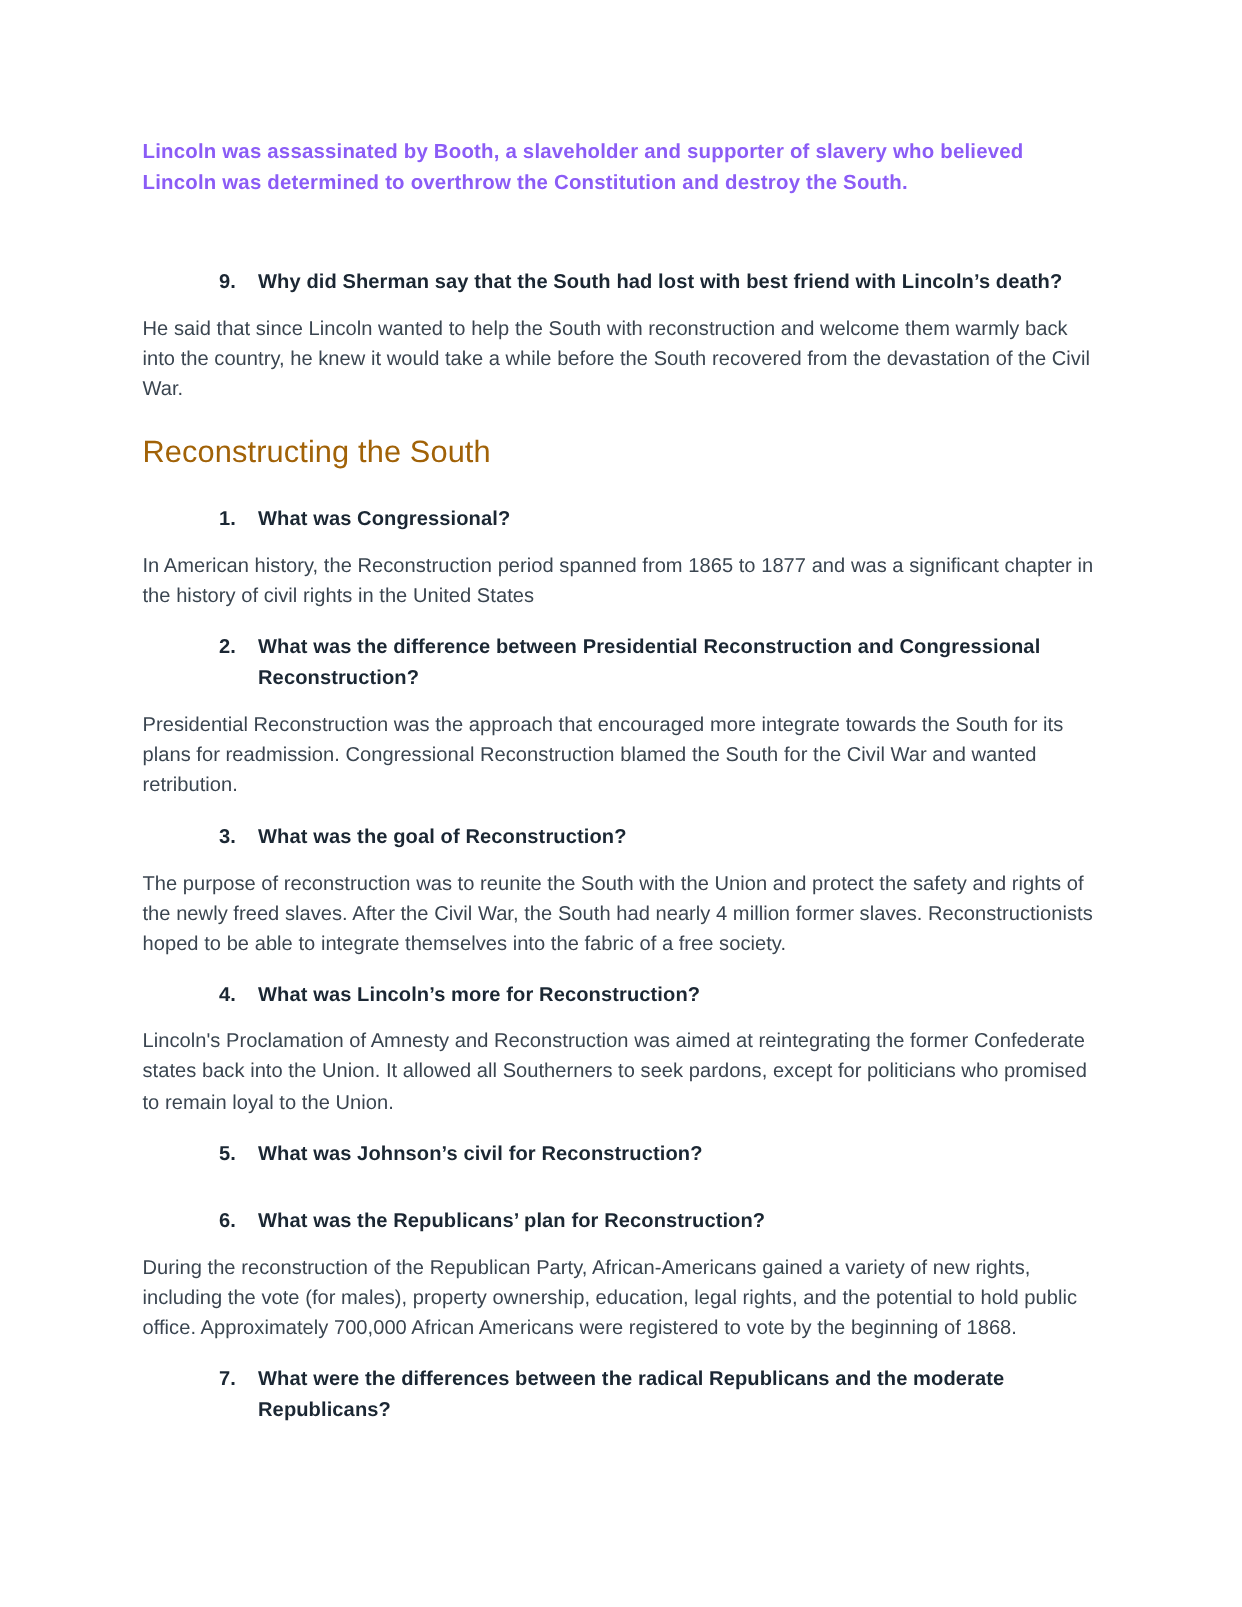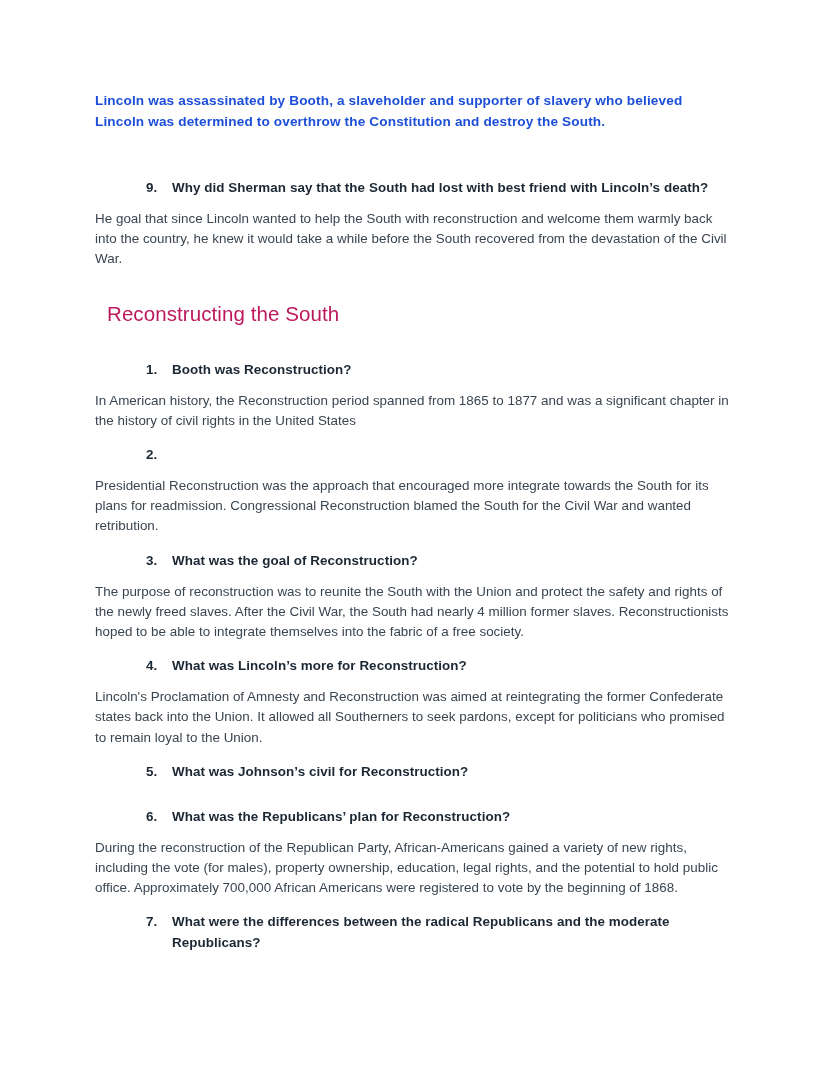--- a/index.html
+++ b/index.html
@@ -20,21 +20,21 @@
     height: 1071px;
     background: #ffffff;
     box-sizing: border-box;
     padding: 90px 95px 0 95px;
   }
 
   
   .lead-statement {
     font-size: 13.6px;
     font-weight: bold;
-    color: #1d4ed8;
+    color: #8b5cf6;
     line-height: 21px;
     letter-spacing: 0.01em;
     margin: 0 0 4px 0;
     max-width: 610px;
   }
 
   
   .qa-block {
     margin: 0;
   }
@@ -68,24 +68,24 @@
     line-height: 20.2px;
     letter-spacing: 0.002em;
     margin: 0;
     max-width: 642px;
   }
 
   
   .section-heading {
     font-size: 20.5px;
     font-weight: normal;
-    color: #be185d;
+    color: #a16207;
     line-height: 28px;
     letter-spacing: 0.004em;
-    margin: 12px;
+    margin: 0;
   }
 
   
   .sp-lead-to-q9   { height: 41px; }
   .sp-q-to-a       { height: 11px; }
   .sp-a-to-heading { height: 18px; }
   .sp-heading-to-q { height: 19px; }
   .sp-a-to-q       { height: 13px; }
 </style>
 </head>
@@ -96,43 +96,44 @@
   <p class="lead-statement">Lincoln was assassinated by Booth, a slaveholder and supporter of slavery who believed Lincoln was determined to overthrow the Constitution and destroy the South.</p>
 
   <div class="sp-lead-to-q9"></div>
 
   <div class="qa-block">
     <div class="question">
       <span class="q-num">9.</span>
       <span class="q-text">Why did Sherman say that the South had lost with best friend with Lincoln’s death?</span>
     </div>
     <div class="sp-q-to-a"></div>
-    <p class="answer">He goal that since Lincoln wanted to help the South with reconstruction and welcome them warmly back into the country, he knew it would take a while before the South recovered from the devastation of the Civil War.</p>
+    <p class="answer">He said that since Lincoln wanted to help the South with reconstruction and welcome them warmly back into the country, he knew it would take a while before the South recovered from the devastation of the Civil War.</p>
   </div>
 
   <div class="sp-a-to-heading"></div>
 
   <h2 class="section-heading">Reconstructing the South</h2>
 
   <div class="sp-heading-to-q"></div>
 
   <div class="qa-block">
     <div class="question">
       <span class="q-num">1.</span>
-      <span class="q-text">Booth was Reconstruction?</span>
+      <span class="q-text">What was Congressional?</span>
     </div>
     <div class="sp-q-to-a"></div>
     <p class="answer">In American history, the Reconstruction period spanned from 1865 to 1877 and was a significant chapter in the history of civil rights in the United States</p>
   </div>
 
   <div class="sp-a-to-q"></div>
 
   <div class="qa-block">
     <div class="question">
       <span class="q-num">2.</span>
+      <span class="q-text">What was the difference between Presidential Reconstruction and Congressional Reconstruction?</span>
     </div>
     <div class="sp-q-to-a"></div>
     <p class="answer">Presidential Reconstruction was the approach that encouraged more integrate towards the South for its plans for readmission. Congressional Reconstruction blamed the South for the Civil War and wanted retribution.</p>
   </div>
 
   <div class="sp-a-to-q"></div>
 
   <div class="qa-block">
     <div class="question">
       <span class="q-num">3.</span>

